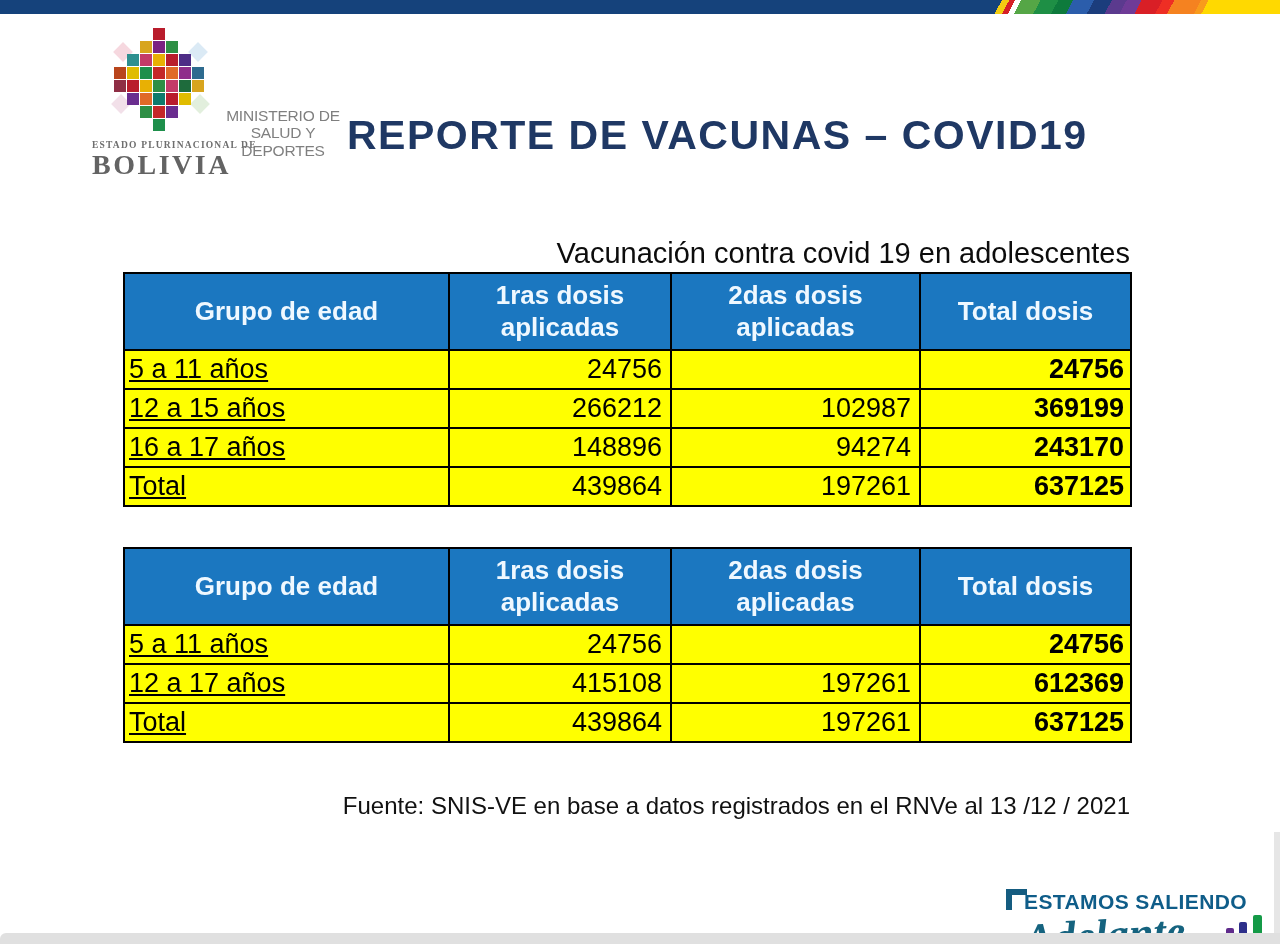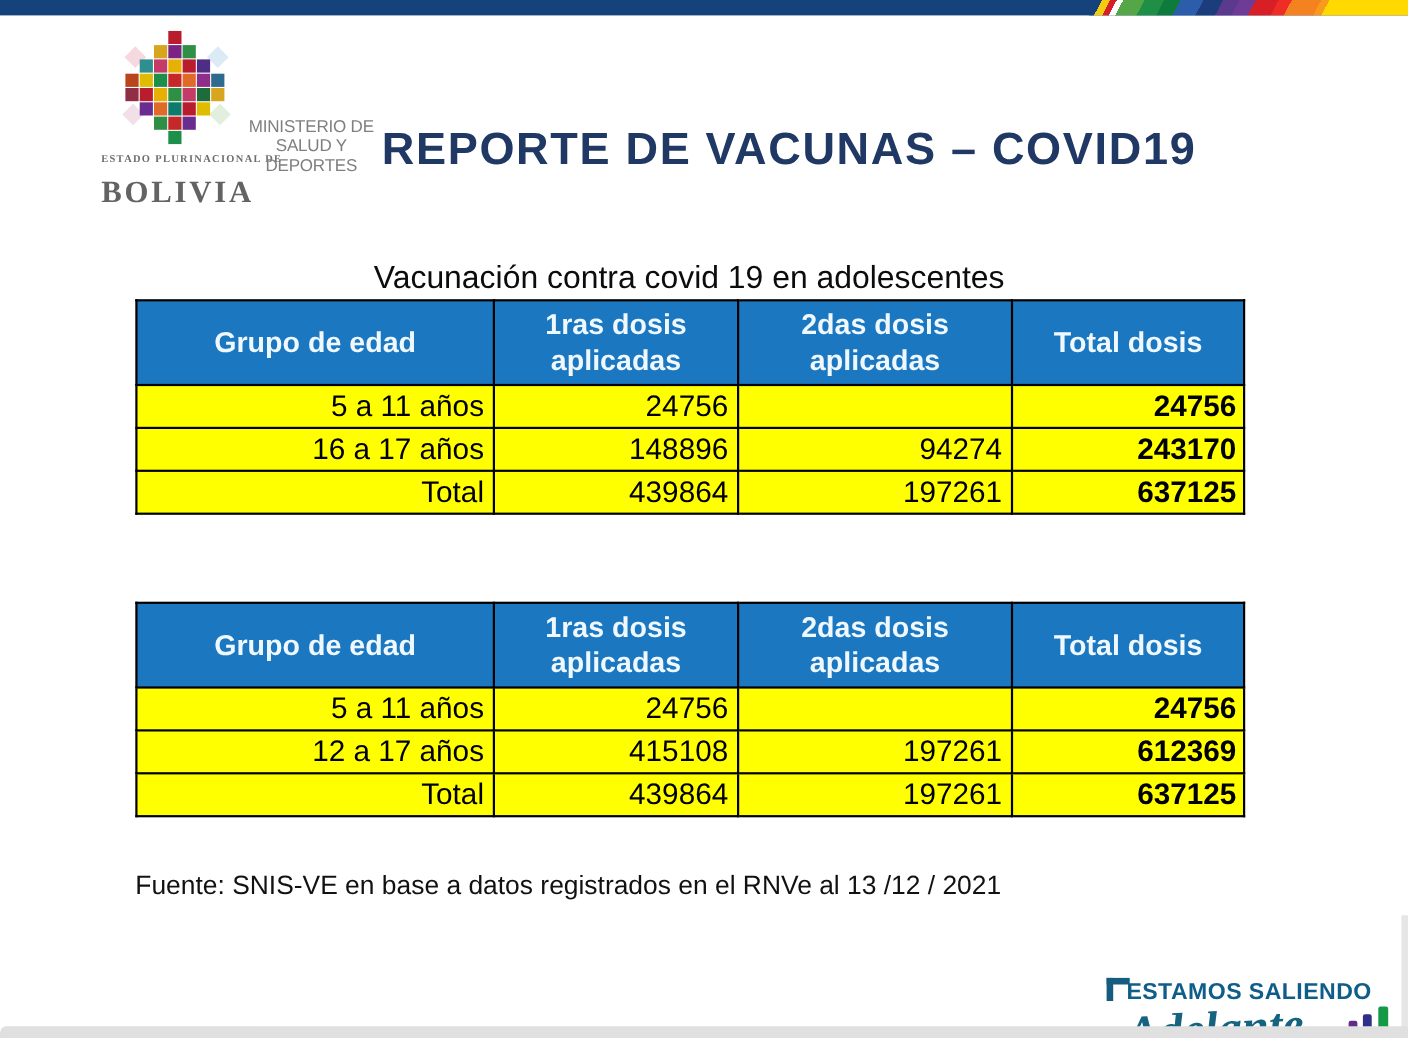--- a/index.html
+++ b/index.html
@@ -39,36 +39,36 @@
 
   
   .emblem{position:absolute;left:92px;top:28px;width:136px;text-align:center;}
   .emblem svg{display:block;margin:0 auto;}
   .emblem-cap-top{
     margin-top:6px;font-size:9.5px;letter-spacing:1.2px;color:#6E6E6E;
     font-weight:700;white-space:nowrap;font-family:"Liberation Serif", serif;
   }
   .emblem-cap-bottom{
     font-size:28px;font-weight:700;letter-spacing:2.5px;color:#636363;
-    font-family:"Liberation Serif", serif;line-height:1.0;margin-top:12px;
+    font-family:"Liberation Serif", serif;line-height:1.0;margin-top:1px;
   }
 
   
   .ministry{
     position:absolute;left:222px;top:107px;width:122px;text-align:center;
     color:#7F7F7F;font-size:15.5px;line-height:1.12;letter-spacing:-0.2px;font-weight:400;
   }
   .report-title{
     position:absolute;left:347px;top:112px;margin:0;
     font-size:41px;font-weight:700;color:#1F3864;letter-spacing:1.5px;white-space:nowrap;
   }
 
   
   .subtitle{
-    position:absolute;left:123px;top:237px;width:1007px;text-align:center;
+    position:absolute;left:123px;top:237px;width:1007px;text-align:right;
     font-size:29px;color:#0c0c0c;font-weight:400;
   }
 
   
   .tables-wrap{position:absolute;left:123px;top:272px;width:1007px;height:478px;}
   table.vtable{
     border-collapse:collapse;table-layout:fixed;width:1007px;
     position:absolute;left:0;
   }
   #table1{top:0;}
@@ -79,27 +79,27 @@
   .vtable col.c3{width:211px;}
   .vtable th,.vtable td{border:2.5px solid #000000;}
   .vtable th{
     background:#1B77C0;color:#EFF8FF;font-size:26px;font-weight:700;
     text-align:center;height:75px;line-height:1.22;padding:0 14px;
   }
   .vtable td{
     background:#FFFF00;font-size:27px;color:#000;height:37px;
     padding:0 8px 0 4px;white-space:nowrap;
   }
-  td.lbl{text-align:right;}
+  td.lbl{text-align:left;text-decoration:underline;}
   td.num{text-align:right;}
   td.tot{text-align:right;font-weight:700;padding-right:6px;}
 
   
   .source{
-    position:absolute;left:123px;top:792px;width:1007px;text-align:left;
+    position:absolute;left:123px;top:792px;width:1007px;text-align:right;
     font-size:24px;color:#111111;
   }
 
   
   .slogan{position:absolute;left:1000px;top:884px;width:276px;height:100px;}
   .bracket-tl{
     position:absolute;left:6px;top:5px;width:15px;height:15px;
     border-top:6px solid #155C80;border-left:6px solid #155C80;
   }
   .slogan-line1{
@@ -211,20 +211,26 @@
         </tr>
       </thead>
       <tbody>
         <tr>
           <td class="lbl">5 a 11 años</td>
           <td class="num">24756</td>
           <td class="num"></td>
           <td class="tot">24756</td>
         </tr>
         <tr>
+          <td class="lbl">12 a 15 años</td>
+          <td class="num">266212</td>
+          <td class="num">102987</td>
+          <td class="tot">369199</td>
+        </tr>
+        <tr>
           <td class="lbl">16 a 17 años</td>
           <td class="num">148896</td>
           <td class="num">94274</td>
           <td class="tot">243170</td>
         </tr>
         <tr>
           <td class="lbl">Total</td>
           <td class="num">439864</td>
           <td class="num">197261</td>
           <td class="tot">637125</td>

